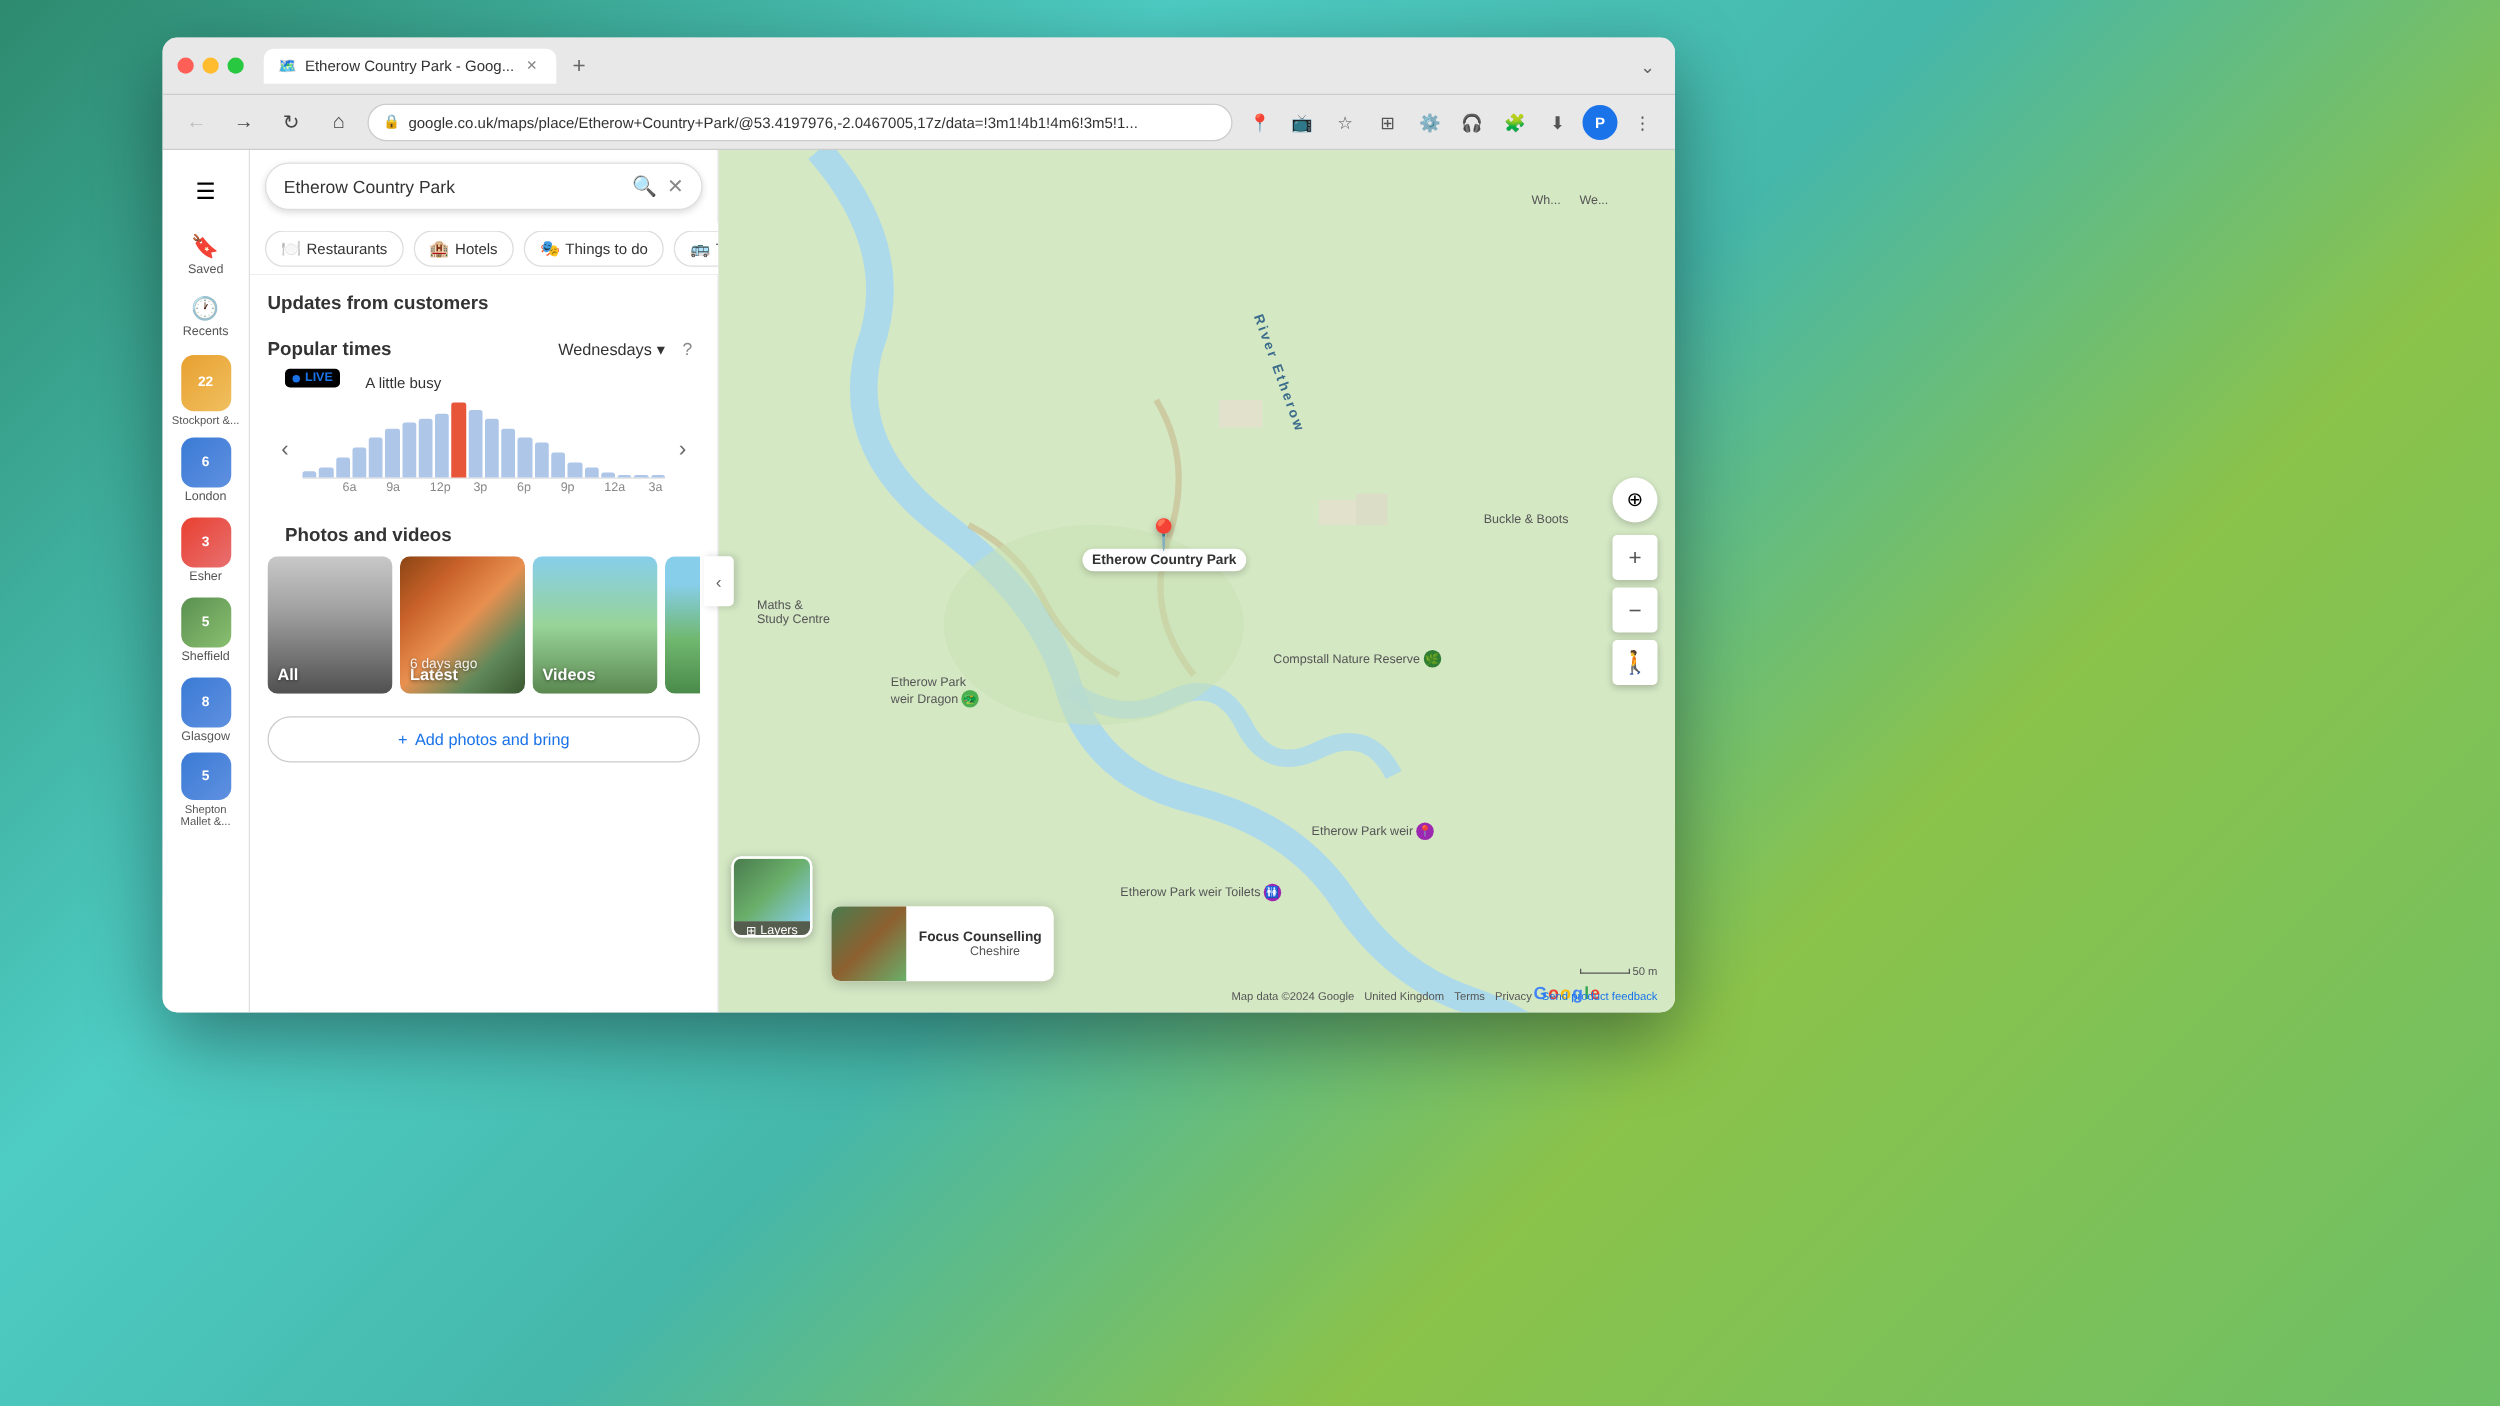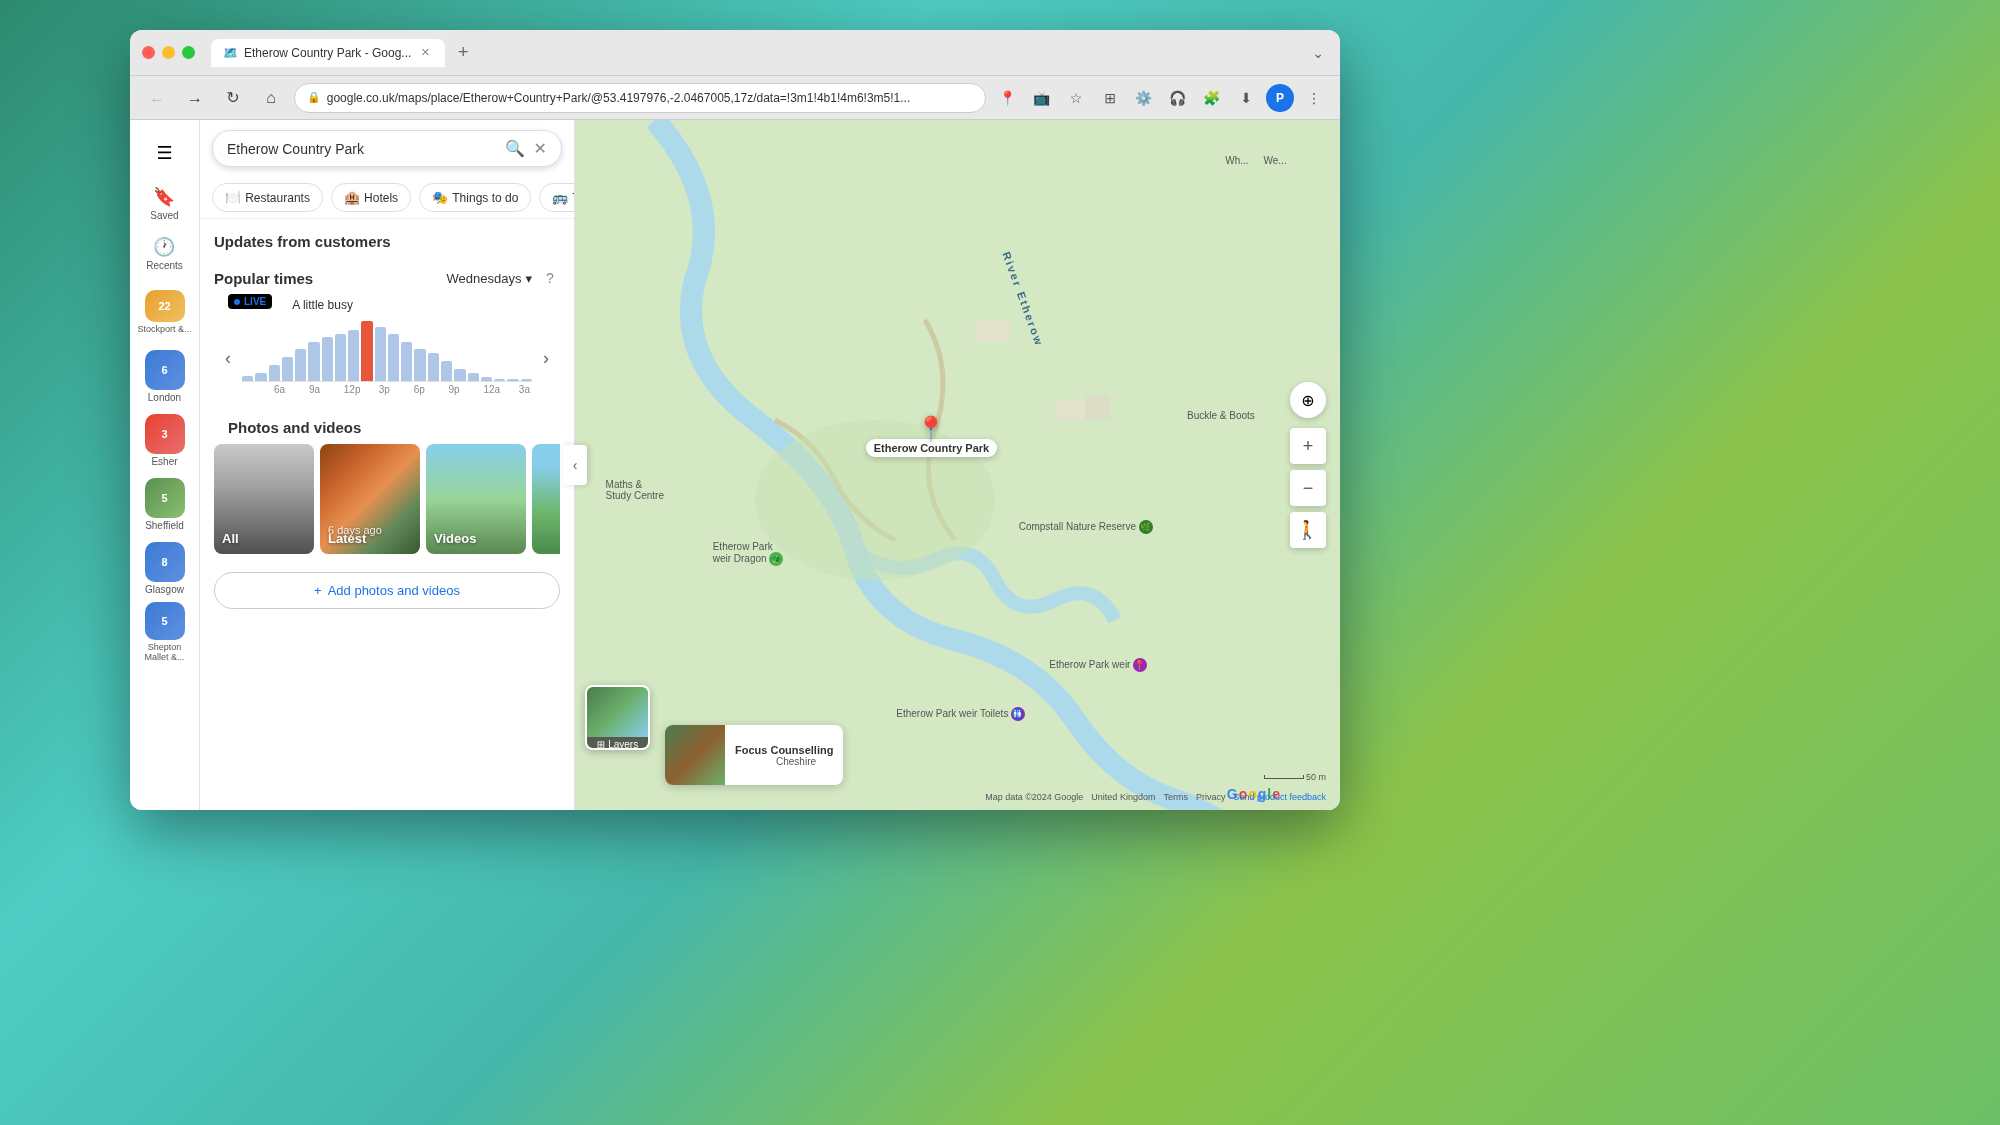--- a/index.html
+++ b/index.html
@@ -722,21 +722,21 @@
         <span class="icon-symbol">🔖</span>
         <span class="icon-text">Saved</span>
       </div>
       <div class="icon-btn">
         <span class="icon-symbol">🕐</span>
         <span class="icon-text">Recents</span>
       </div>
 
       <div style="margin-top:4px; display:flex; flex-direction:column; align-items:center; gap:4px;">
         <div class="icon-btn" style="width:56px; height:60px;">
-          <div style="width:40px;height:32px;border-radius:10px;background:linear-gradient(135deg,#e8a030,#f0c060);display:flex;align-items:center;justify-content:center;color:white;font-size:11px;font-weight:bold;position:relative;">
+          <div style="width:40px;height:45px;border-radius:10px;background:linear-gradient(135deg,#e8a030,#f0c060);display:flex;align-items:center;justify-content:center;color:white;font-size:11px;font-weight:bold;position:relative;">
             <span>22</span>
           </div>
           <span class="icon-text" style="font-size:9px;text-align:center;">Stockport &amp;...</span>
         </div>
         <div class="icon-btn" style="width:56px; height:60px;">
           <div style="width:40px;height:40px;border-radius:10px;background:linear-gradient(135deg,#3a7bd5,#6090e0);display:flex;align-items:center;justify-content:center;color:white;font-size:11px;font-weight:bold;">
             <span>6</span>
           </div>
           <span class="icon-text">London</span>
         </div>
@@ -880,21 +880,21 @@
             </div>
             <div class="photo-thumb photo-thumb-4" style="position:relative;overflow:hidden;">
               <div style="width:100%;height:100%;background:linear-gradient(180deg,#87CEEB 20%,#70b870 60%,#4a8a4a 100%);"></div>
 
             </div>
           </div>
         </div>
 
         <div class="add-photos-btn">
           <span>+</span>
-          <span>Add photos and videos</span>
+          <span>Add photos and bring</span>
         </div>
 
       </div>
     </div>
 
     <div style="position:relative;width:0;">
       <div class="collapse-btn">‹</div>
     </div>
 
     <div class="map-area">

